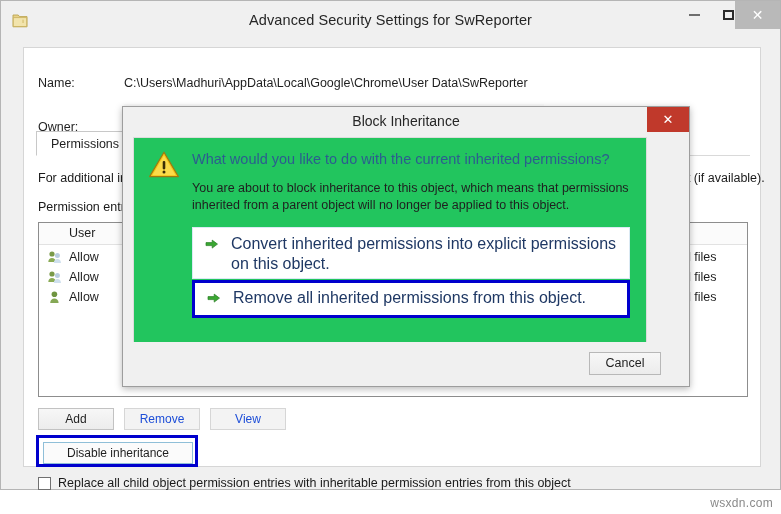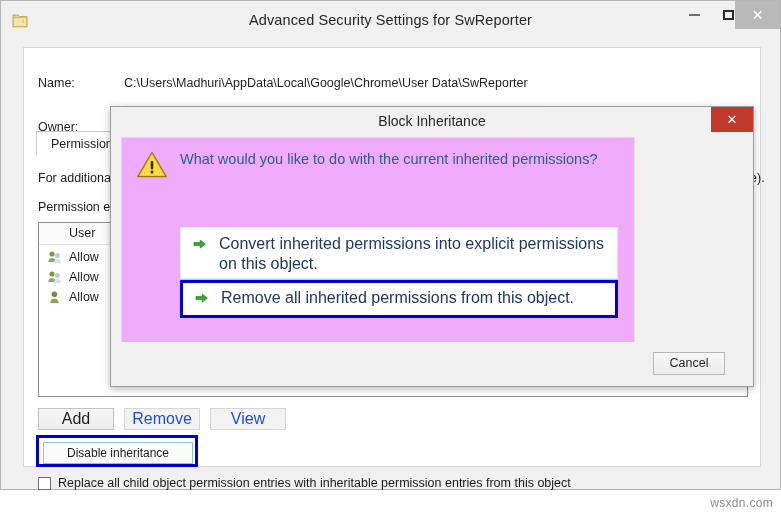--- a/index.html
+++ b/index.html
@@ -186,21 +186,21 @@
   .perm-row .c-appliesto { position: absolute; left: 590px; top: 1px; white-space: nowrap; }
 
   
   .btn {
     position: absolute;
     height: 22px;
     background: linear-gradient(#f7f7f7, #ececec);
     border: 1px solid #c2c2c2;
     box-sizing: border-box;
     font-family: "Liberation Sans", sans-serif;
-    font-size: 16px;
+    font-size: 12px;
     color: #1f1f1f;
     text-align: center;
     line-height: 20px;
   }
   .btn.disabled { color: #1d4ed8; border-color: #d6d6d6; background: #f3f3f3; }
   #btn-add    { left: 14px;  top: 360px; width: 76px; }
   #btn-remove { left: 100px; top: 360px; width: 76px; }
   #btn-view   { left: 186px; top: 360px; width: 76px; }
 
   #disable-inherit-wrap {
@@ -236,22 +236,22 @@
     border: 1px solid #707070;
     background: #ffffff;
     box-sizing: border-box;
     margin-right: 7px;
     display: inline-block;
   }
 
   
   #dialog {
     position: absolute;
-    left: 110px; top: 106px;
-    width: 644px; height: 281px;
+    left: 122px; top: 106px;
+    width: 568px; height: 281px;
     background: #f0f0f0;
     border: 1px solid #9d9d9d;
     box-sizing: border-box;
     box-shadow: 0 2px 7px rgba(0,0,0,.28);
     z-index: 50;
   }
   #dlg-titlebar {
     position: absolute;
     left: 0; top: 0;
     width: 100%; height: 29px;
@@ -274,21 +274,21 @@
     color: #ffffff;
     font-size: 13px;
     display: flex;
     align-items: center;
     justify-content: center;
   }
   #dlg-body {
     position: absolute;
     left: 10px; top: 30px;
     width: 514px; height: 206px;
-    background: #f0abfc;
+    background: #22c55e;
     border: 1px solid #dcdcdc;
     box-sizing: border-box;
   }
   #warn-icon {
     position: absolute;
     left: 14px; top: 12px;
     width: 32px; height: 29px;
   }
   #dlg-heading {
     position: absolute;
@@ -485,20 +485,21 @@
     <span id="warn-icon">
       <svg width="32" height="29" viewBox="0 0 32 29">
         <path d="M16 2.2 30.4 26.6H1.6z" fill="#f5c518" stroke="#9c7a10" stroke-width="1.2" stroke-linejoin="round"></path>
         <path d="M16 5.6 27.6 25.2H4.4z" fill="#fbdb4a"></path>
         <rect x="14.7" y="11" width="2.6" height="8.4" rx="1.1" fill="#3a2e06"></rect>
         <circle cx="16" cy="22.1" r="1.5" fill="#3a2e06"></circle>
       </svg>
     </span>
 
     <div id="dlg-heading">What would you like to do with the current inherited permissions?</div>
+    <div id="dlg-para">You are about to block inheritance to this object, which means that permissions inherited from a parent object will no longer be applied to this object.</div>
 
     <div class="option" id="option-convert">
       <span class="opt-arrow">
         <svg width="14" height="14" viewBox="0 0 14 14">
           <path d="M1 5.6h6.2V3.1l5.3 4-5.3 4V8.6H1z" fill="#3aa832" stroke="#2a7d25" stroke-width="0.7" stroke-linejoin="round"></path>
         </svg>
       </span>
       <span class="opt-text">Convert inherited permissions into explicit permissions on this object.</span>
     </div>
 

